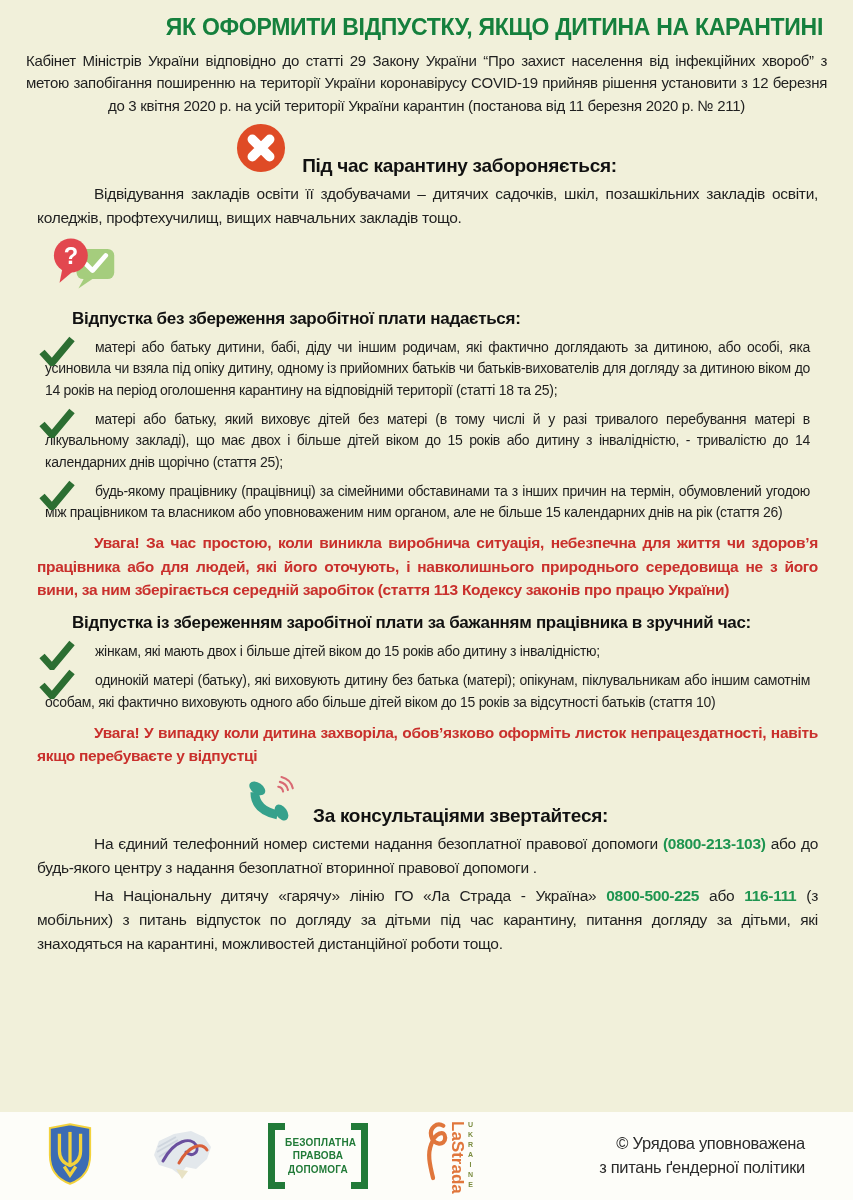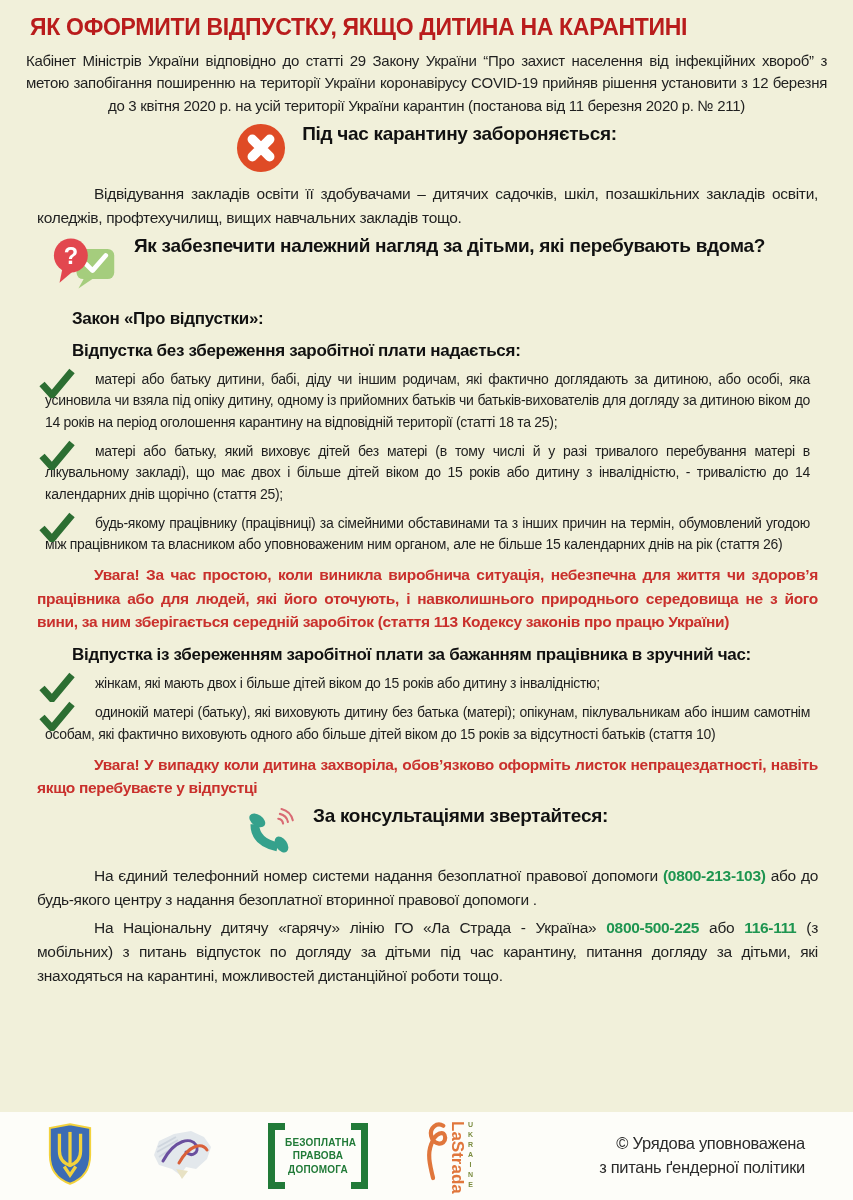--- a/index.html
+++ b/index.html
@@ -1,23 +1,23 @@
 <!DOCTYPE html>
 <html lang="uk"><head>
 <meta charset="utf-8">
 <style>
   html,body{margin:0;padding:0;}
   body{width:853px;height:1200px;font-family:"Liberation Sans",sans-serif;background:#f1f0da;}
   .page{position:relative;width:853px;height:1200px;background:#f1f0da;overflow:hidden;color:#1f1f1f;}
 
-  h1.title{font-size:23px;line-height:1.2;text-align:left;margin:14px 30px 8px;letter-spacing:-0.3px;color:#b91c1c;}
+  h1.title{font-size:23px;line-height:1.2;text-align:right;margin:14px 30px 8px;letter-spacing:-0.3px;color:#15803d;}
 
   p.intro{font-size:15px;line-height:1.5;margin:0 26px 4px;text-align:justify;text-align-last:center;letter-spacing:-0.3px;}
 
-  .sect-head{display:flex;align-items:flex-start;gap:16px;margin:6px 4px 4px;}
+  .sect-head{display:flex;align-items:flex-end;gap:16px;margin:6px 4px 4px;}
   .sect-head.center{justify-content:center;}
   .sect-head.left{margin-left:52px;}
   .sect-head h2{font-size:19px;margin:0;letter-spacing:-0.3px;color:#111;}
 
   p.body{font-size:15.5px;line-height:1.52;letter-spacing:-0.3px;text-align:justify;margin:5px 35px 5px 37px;text-indent:57px;}
 
   h3.law{font-size:17px;margin:12px 35px 4px 72px;letter-spacing:-0.3px;color:#111;}
 
   .bullet{position:relative;margin:5px 35px 5px 37px;}
   .bullet .check{position:absolute;left:2px;top:-1px;}
@@ -68,24 +68,22 @@
     <span>
       <svg width="66" height="58" viewBox="0 0 70 60" aria-hidden="true">
         <rect x="26" y="14" width="40" height="32" rx="7" fill="#a5cd7d"></rect>
         <path d="M34 45 L28 56 L44 45 Z" fill="#a5cd7d"></path>
         <path d="M36 30 L43 37 L57 21" stroke="#ffffff" stroke-width="5" fill="none" stroke-linecap="round" stroke-linejoin="round"></path>
         <circle cx="20" cy="21" r="18" fill="#e2474f"></circle>
         <path d="M11 35 L8 50 L22 38 Z" fill="#e2474f"></path>
         <text x="20" y="30" text-anchor="middle" font-size="25" font-weight="bold" fill="#ffffff" font-family="Liberation Sans, sans-serif">?</text>
       </svg>
     </span>
-    <h2>Як забезпечити належний нагляд за дітьми, які перебувають вдома?</h2>
-  </div>
-
-  <h3 class="law">Закон «Про відпустки»:</h3>
+  </div>
+
 
   <h3 class="law">Відпустка без збереження заробітної плати надається:</h3>
 
   <div class="bullet">
     <span class="check">
       <svg width="36" height="30" viewBox="0 0 36 30">
           <path d="M3 16 L13 27 L33 3" stroke="#2c6e32" stroke-width="7" fill="none"></path>
         </svg>
     </span>
     <p>матері або батьку дитини, бабі, діду чи іншим родичам, які фактично доглядають за дитиною, або особі, яка усиновила чи взяла під опіку дитину, одному із прийомних батьків чи батьків-вихователів для догляду за дитиною віком до 14 років на період оголошення карантину на відповідній території (статті 18 та 25);</p>

